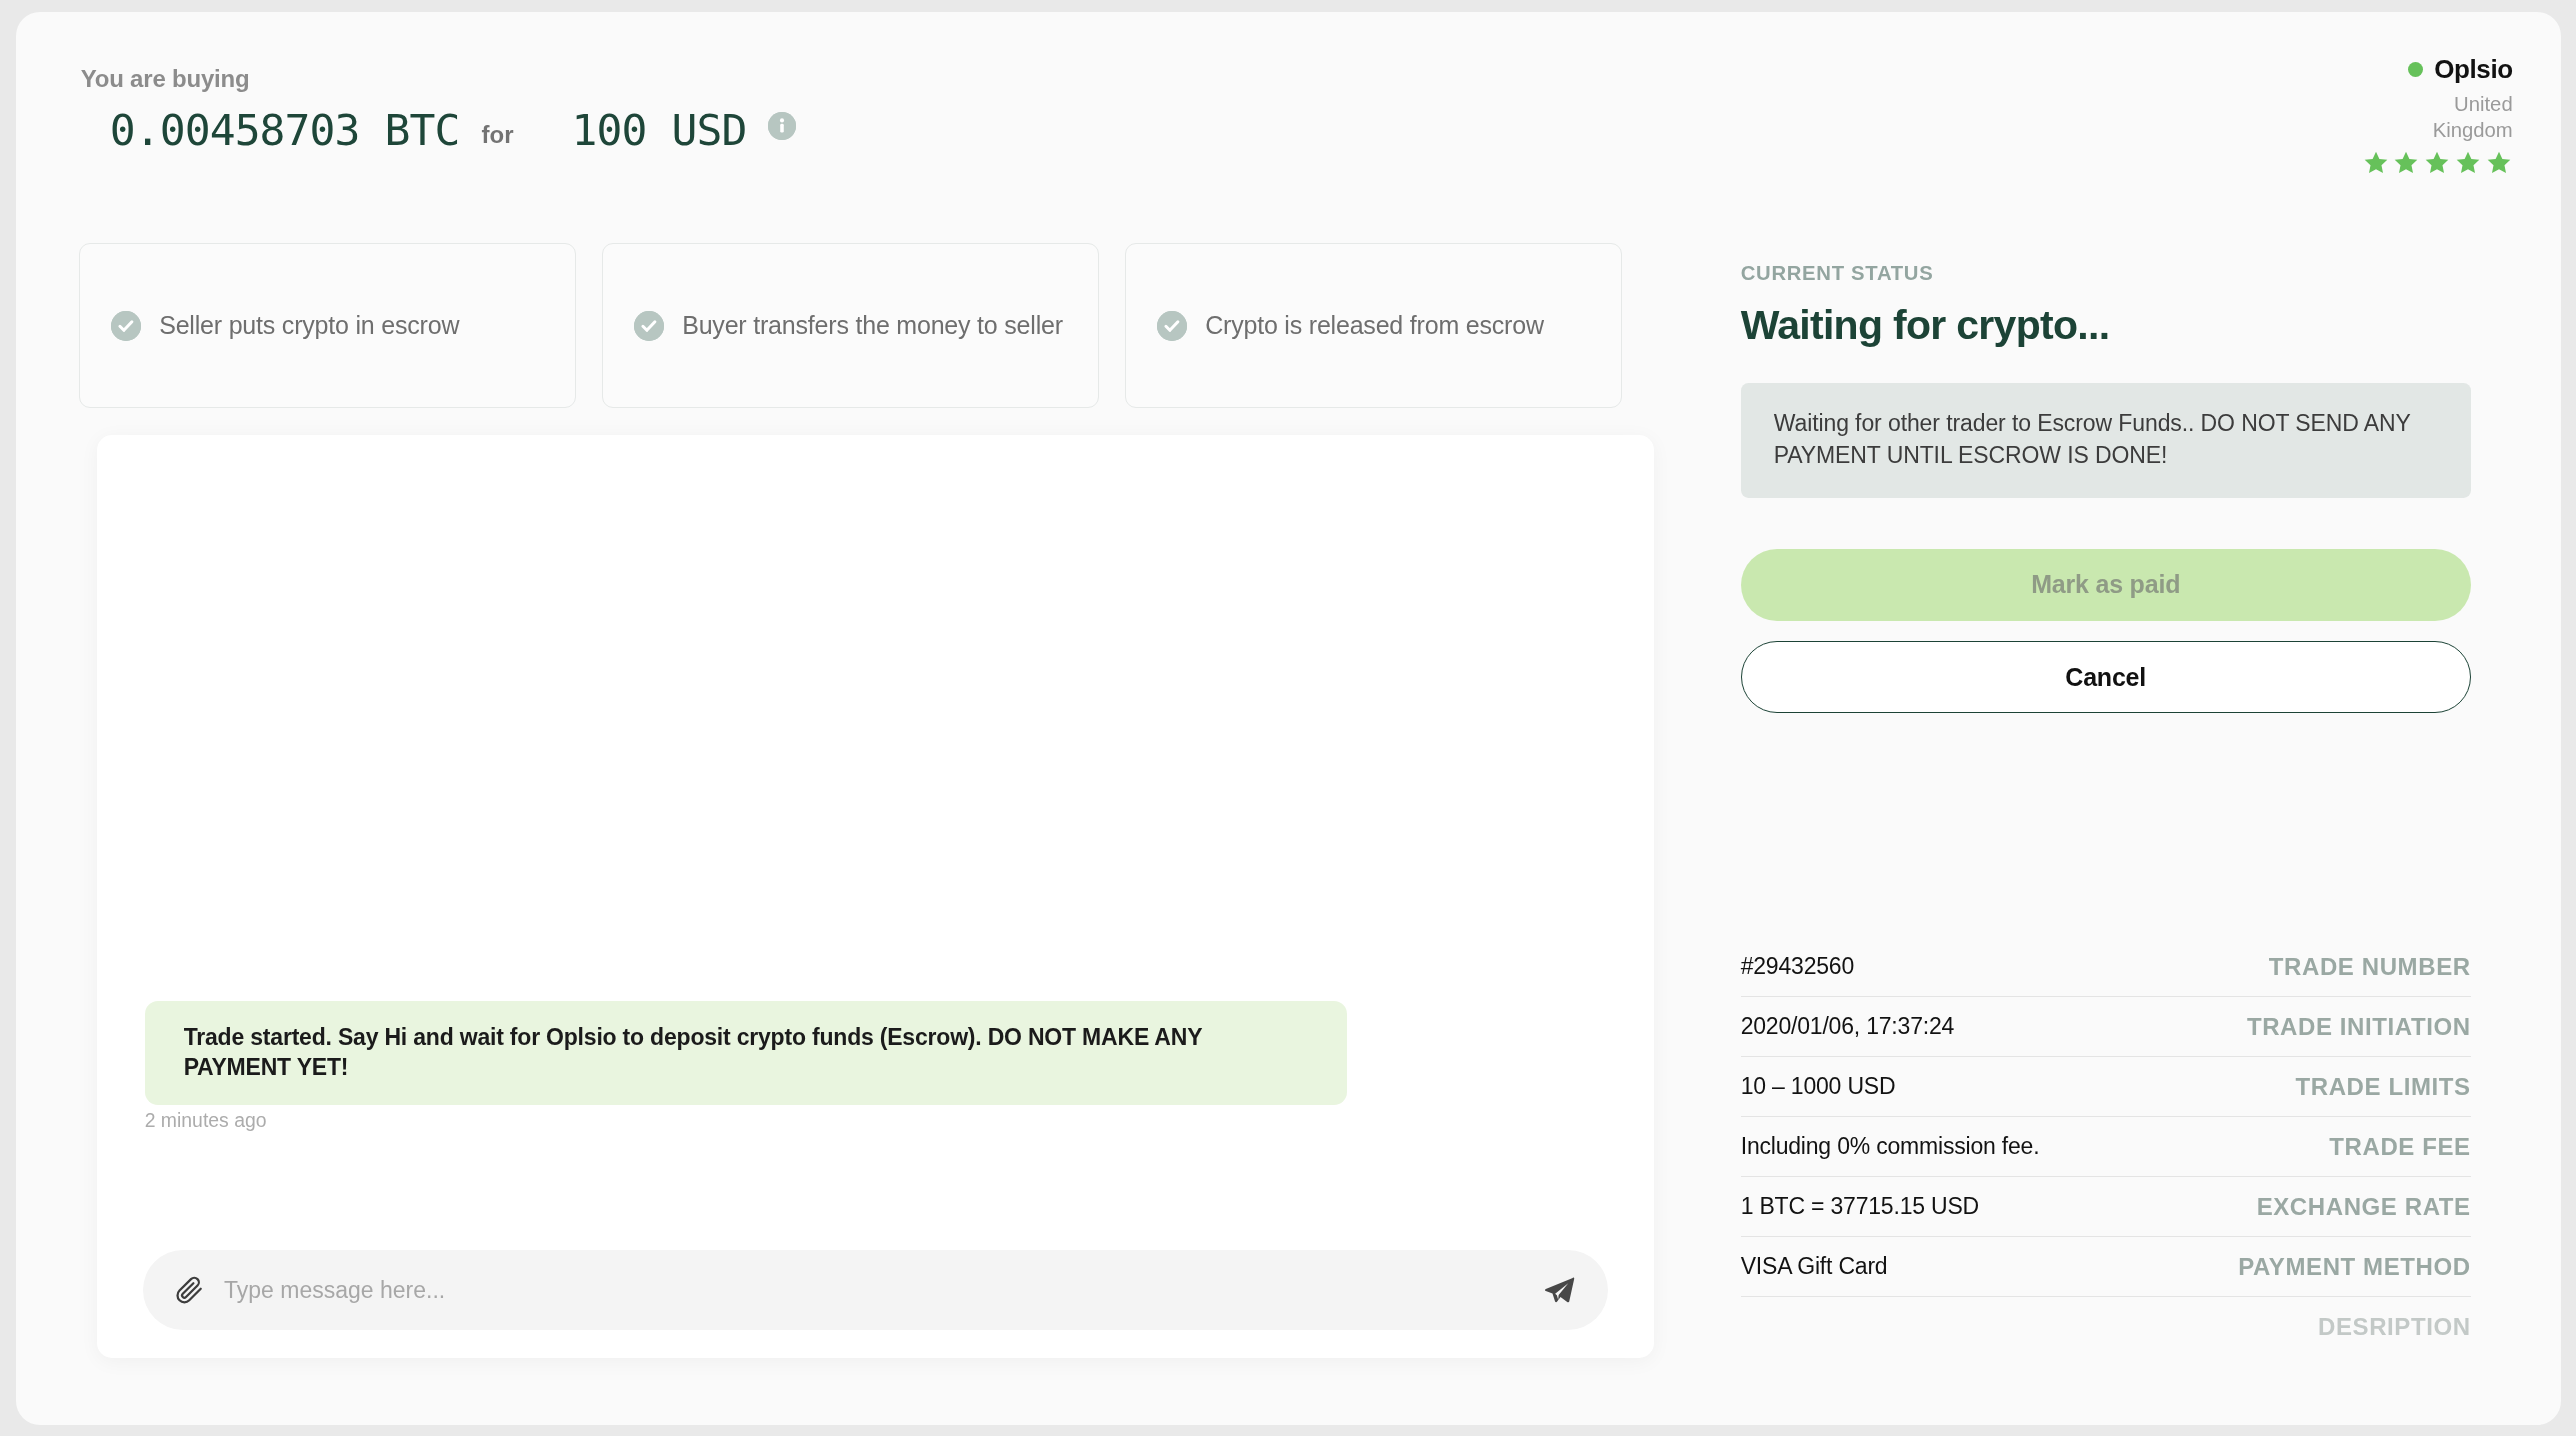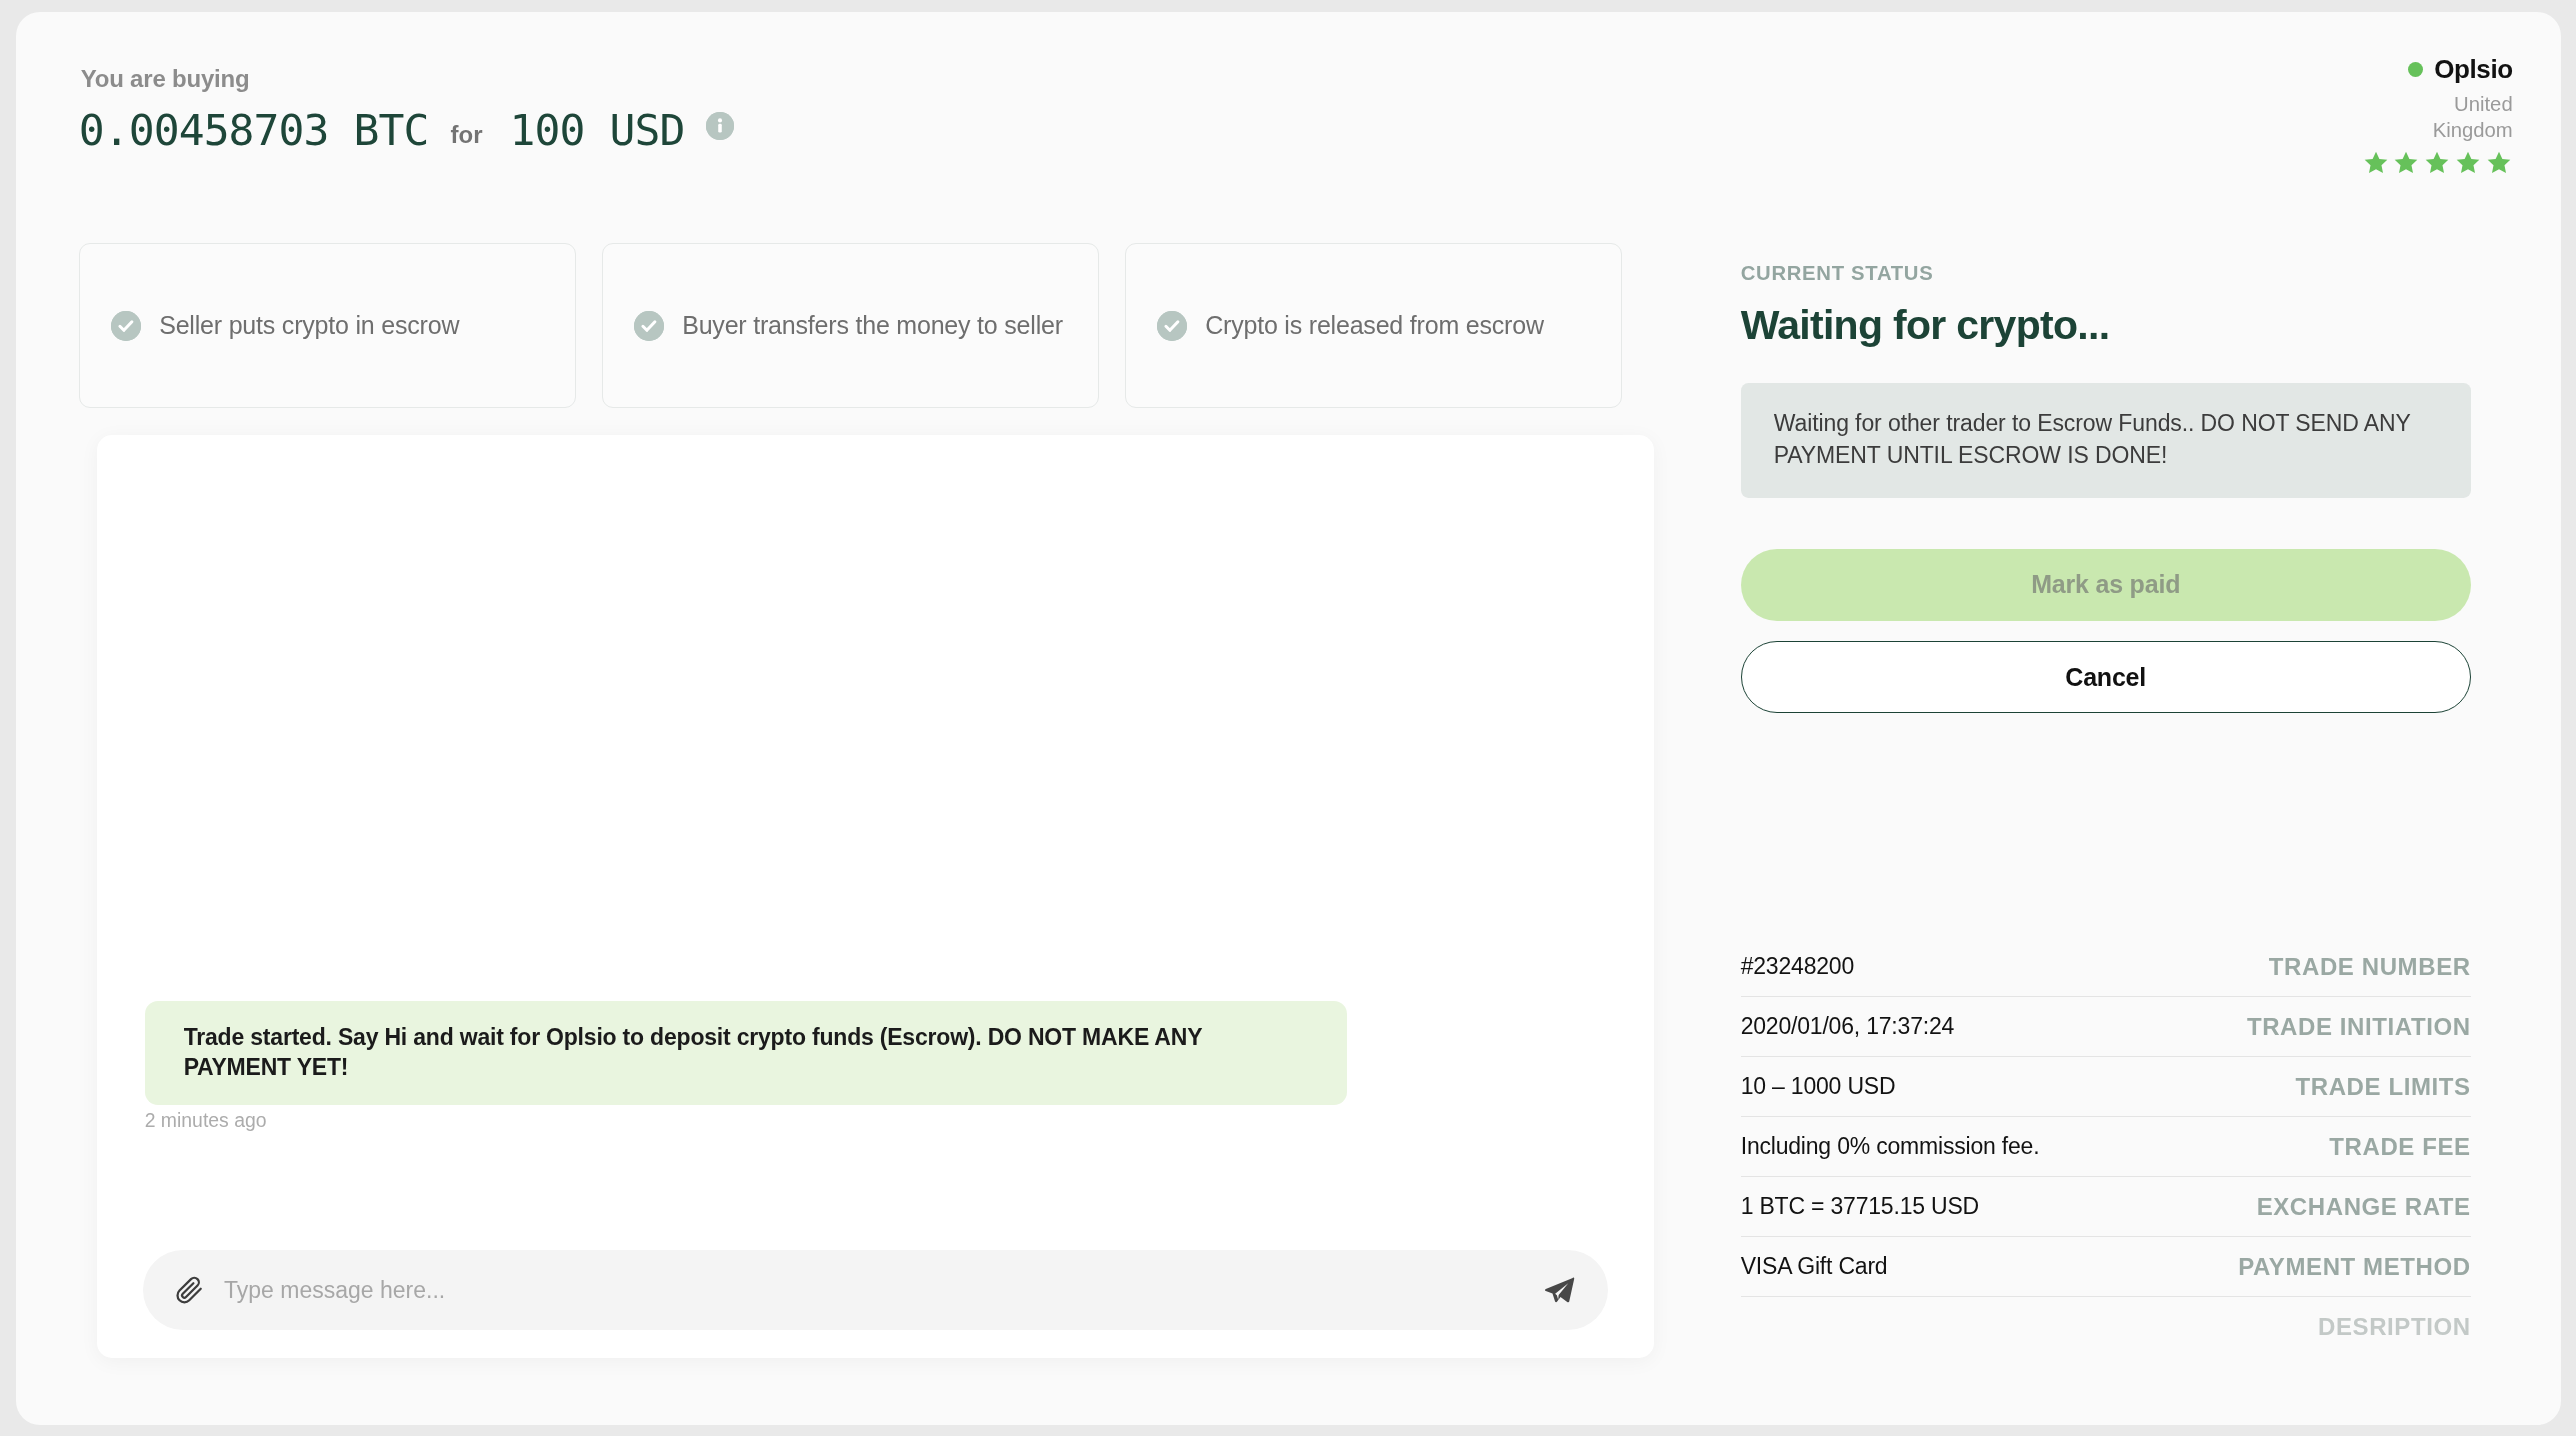--- a/index.html
+++ b/index.html
@@ -47,20 +47,21 @@
     display: flex;
     align-items: baseline;
     gap: 0px;
   }
   .amount-mono {
     font-family: "DejaVu Sans Mono", monospace;
     font-size: 43px;
     color: #1e4639;
     letter-spacing: -0.9px;
     line-height: 1;
+    margin-left: 31px;
   }
   .amount-for {
     font-size: 24px;
     font-weight: 700;
     color: #737373;
     margin: 0 27px 0 22px;
     position: relative;
     top: -1.8px;
   }
   .info-icon {
@@ -424,21 +425,21 @@
   <div id="right-panel">
     <div class="status-label">CURRENT STATUS</div>
     <div class="status-title">Waiting for crypto...</div>
     <div class="status-notice">Waiting for other trader to Escrow Funds.. DO NOT SEND ANY PAYMENT UNTIL ESCROW IS DONE!</div>
     <button class="btn btn-paid">Mark as paid</button>
     <button class="btn btn-cancel">Cancel</button>
   </div>
 
   <div id="details">
     <div class="detail-row">
-      <span class="detail-value">#23248200</span>
+      <span class="detail-value">#29432560</span>
       <span class="detail-key">TRADE NUMBER</span>
     </div>
     <div class="detail-row">
       <span class="detail-value">2020/01/06, 17:37:24</span>
       <span class="detail-key">TRADE INITIATION</span>
     </div>
     <div class="detail-row">
       <span class="detail-value">10 – 1000 USD</span>
       <span class="detail-key">TRADE LIMITS</span>
     </div>

